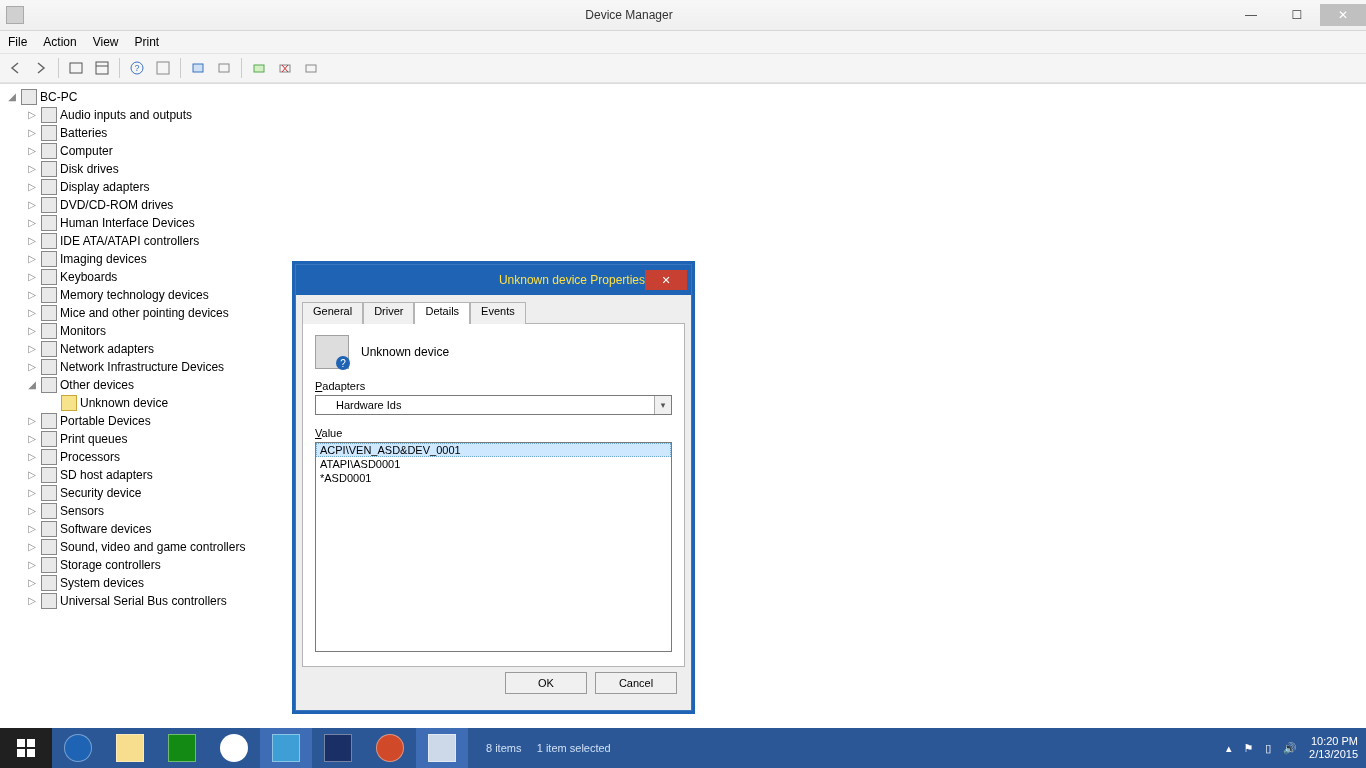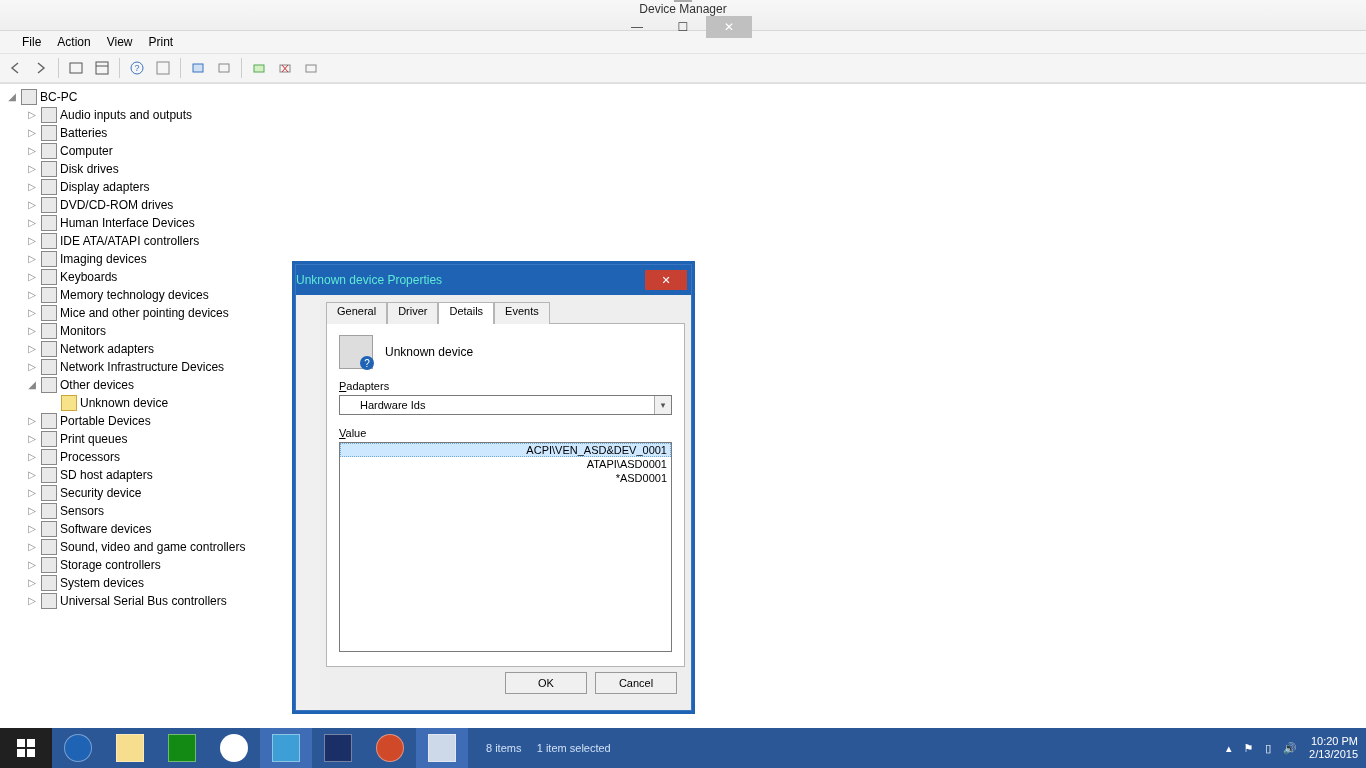--- a/index.html
+++ b/index.html
@@ -1,52 +1,52 @@
 <!DOCTYPE html>
 <html><head>
 <meta charset="utf-8">
 <style>
 html,body{margin:0;padding:0;font-family:"Segoe UI",Tahoma,sans-serif;font-size:12px;color:#000;background:#fff;height:100%;overflow:hidden;}
-.window-title{height:30px;background:linear-gradient(#f7f7f7,#efefef);border-bottom:1px solid #d7d7d7;display:flex;align-items:center;flex-direction:column;}
+.window-title{height:30px;background:linear-gradient(#f7f7f7,#efefef);border-bottom:1px solid #d7d7d7;display:flex;align-items:center;}
 .title-icon{width:16px;height:16px;margin:0 6px;background:#d0d0d0;border:1px solid #aaa;}
 .title-text{flex:1;text-align:center;font-size:12px;color:#333;}
 .win-btns{display:flex;}
 .win-btn{width:46px;height:22px;display:flex;align-items:center;justify-content:center;font-size:12px;color:#444;}
 .win-btn.close{background:#c0c0c0;color:#fff;}
-.menubar{height:22px;background:#f5f5f5;border-bottom:1px solid #e3e3e3;display:flex;align-items:center;padding-left:14px;gap:0;}
+.menubar{height:22px;background:#f5f5f5;border-bottom:1px solid #e3e3e3;display:flex;align-items:center;padding-left:0;gap:0;}
 .menubar span{padding:0 8px;line-height:22px;cursor:default;}
 .toolbar{height:28px;background:#f5f5f5;display:flex;align-items:center;padding-left:4px;gap:4px;border-bottom:1px solid #e3e3e3;}
 .tb-btn{width:22px;height:22px;display:flex;align-items:center;justify-content:center;}
 .tb-sep{width:1px;height:20px;background:#ccc;margin:0 2px;}
 .main-area{position:relative;height:calc(100% - 30px - 22px - 28px - 40px);overflow:auto;background:#fff;border-top:1px solid #dcdcdc;}
 .tree{padding:4px 2px 20px 6px;}
 .tree .node{display:flex;align-items:center;height:18px;line-height:18px;padding-left:0;}
 .tree .expander{width:12px;display:inline-flex;justify-content:center;color:#888;font-size:10px;}
 .tree .icon{width:16px;height:16px;margin:0 3px;display:inline-block;border:1px solid #888;background:#e9e9e9;box-sizing:border-box;}
 .tree .label{white-space:nowrap;}
 .l0{margin-left:0;}
 .l1{margin-left:20px;}
 .l2{margin-left:40px;}
 .dialog{position:absolute;left:295px;top:180px;width:395px;background:#f0f0f0;border:1px solid #3a75bf;box-shadow:0 0 0 3px #1e63b4;}
 .dialog-title{height:30px;background:#1e63b4;display:flex;align-items:center;}
-.dialog-title .dt-text{flex:1;text-align:left;color:#5eead4;font-size:12px;}
+.dialog-title .dt-text{flex:1;text-align:right;color:#fde047;font-size:12px;}
 .dialog-title .close{width:42px;height:20px;margin-right:4px;background:#c84031;color:#fff;display:flex;align-items:center;justify-content:center;font-size:11px;}
-.dialog-body{background:#eeeeee;padding:6px 6px 10px 6px;margin-left:24px;}
+.dialog-body{background:#eeeeee;padding:6px 6px 10px 6px;}
 .tabs{display:flex;border-bottom:0;height:22px;}
 .tab{border:1px solid #b5b5b5;border-bottom:none;background:#f0f0f0;padding:2px 10px;font-size:11px;margin-right:0;position:relative;top:1px;}
 .tab.active{background:#fff;z-index:2;}
 .tab-pane{border:1px solid #b5b5b5;background:#fff;padding:10px 12px 14px 12px;}
 .dev-row{display:flex;align-items:center;height:36px;margin-bottom:10px;}
 .dev-icon{width:32px;height:32px;border:1px solid #a0a0a0;background:#ddd;margin-right:12px;position:relative;}
 .dev-icon::after{content:"?";position:absolute;bottom:-2px;right:-2px;width:14px;height:14px;border-radius:50%;background:#1e63b4;color:#fff;font-size:10px;display:flex;align-items:center;justify-content:center;}
 .field-label{font-size:11px;margin-bottom:3px;}
 .field-label u{text-decoration:underline;}
 .select{border:1px solid #7a7a7a;background:#fff;height:20px;width:100%;display:flex;align-items:center;justify-content:space-between;padding:0 0 0 20px;font-size:11px;box-sizing:border-box;margin-bottom:12px;}
 .select .arrow{width:16px;height:18px;border-left:1px solid #aaa;display:flex;align-items:center;justify-content:center;font-size:9px;color:#555;background:#f0f0f0;}
-.listbox{border:1px solid #7a7a7a;background:#fff;height:208px;overflow:auto;font-size:11px;text-align:right;}
+.listbox{border:1px solid #7a7a7a;background:#fff;height:208px;overflow:auto;font-size:11px;}
 .listbox .row{padding:1px 4px;}
 .listbox .row.sel{background:#cde8ff;border:1px dotted #6ea8d8;padding:0 3px;}
 .dlg-buttons{display:flex;justify-content:flex-end;gap:8px;padding:5px 8px 6px 0;}
 .dlg-buttons button{width:82px;height:22px;border:1px solid #9a9a9a;background:#f0f0f0;font-size:11px;}
 .taskbar{position:fixed;bottom:0;left:0;right:0;height:40px;background:#2b5797;display:flex;align-items:center;color:#fff;font-size:11px;}
 .taskbar .start{width:52px;height:40px;background:#202020;display:flex;align-items:center;justify-content:center;}
 .taskbar .tb-item{width:52px;height:40px;display:flex;align-items:center;justify-content:center;}
 .taskbar .tb-item .box{width:26px;height:26px;border:1px solid rgba(255,255,255,.4);background:rgba(255,255,255,.08);}
 .taskbar .tb-item.active{background:#3e6db5;}
 .taskbar .status{margin-left:18px;color:#cfe0f5;}

